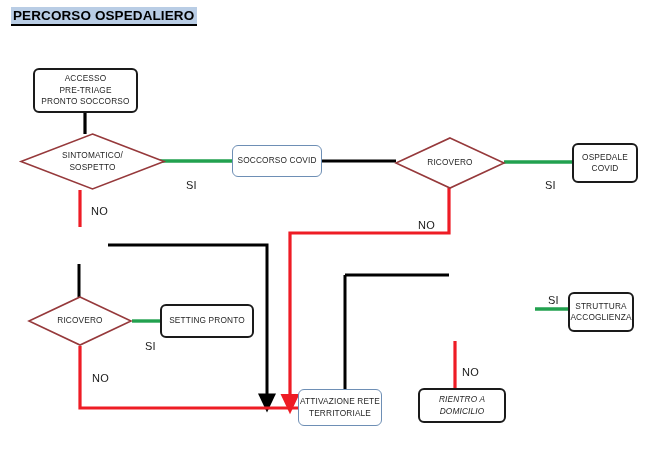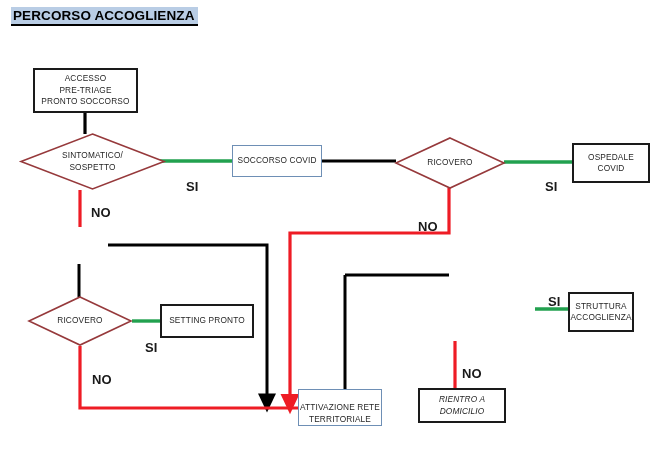--- a/index.html
+++ b/index.html
@@ -35,20 +35,21 @@
     box-sizing: border-box;
     display: flex;
     align-items: center;
     justify-content: center;
     text-align: center;
     background: #ffffff;
     color: #262626;
     font-size: 8.3px;
     line-height: 11.5px;
     letter-spacing: 0.15px;
+    border-radius: 6px;
   }
   .box-black { border: 2.2px solid #1a1a1a; }
   .box-blue  { border: 1.4px solid #6e8fb5; }
 
   .diamond-wrap {
     position: absolute;
     box-sizing: border-box;
   }
   .diamond-wrap svg {
     position: absolute;
@@ -66,39 +67,39 @@
     text-align: center;
     color: #262626;
     font-size: 8.3px;
     line-height: 11.5px;
     letter-spacing: 0.15px;
     pointer-events: none;
   }
   .edge-label {
     position: absolute;
     color: #1a1a1a;
-    font-size: 13px;
-    font-weight: bold;
+    font-size: 11px;
+    font-weight: normal;
     letter-spacing: 0.2px;
     white-space: nowrap;
   }
   #wires {
     position: absolute;
     left: 0; top: 0;
     width: 663px;
     height: 449px;
     pointer-events: none;
   }
 </style>
 </head>
 <body>
 
 <div id="page">
 
-  <div id="title">PERCORSO ACCOGLIENZA</div>
+  <div id="title">PERCORSO OSPEDALIERO</div>
 
   <svg id="wires" viewBox="0 0 663 449" xmlns="http://www.w3.org/2000/svg">
     <defs>
       <marker id="arrow-black" markerWidth="9" markerHeight="9" refX="3.2" refY="3" orient="auto">
         <path d="M0,0 L6.4,3 L0,6 z" fill="#000000"></path>
       </marker>
       <marker id="arrow-red" markerWidth="9" markerHeight="9" refX="3.2" refY="3" orient="auto">
         <path d="M0,0 L6.4,3 L0,6 z" fill="#ee1c25"></path>
       </marker>
     </defs>
@@ -146,42 +147,42 @@
     <span>SOCCORSO COVID</span>
   </div>
 
   <div class="diamond-wrap" style="left:395px; top:137px; width:110px; height:52px;">
     <svg width="110" height="52">
       <polygon points="55,1 109,26 55,51 1,26" fill="#ffffff" stroke="#96393b" stroke-width="1.6"></polygon>
     </svg>
     <div class="diamond-label">RICOVERO</div>
   </div>
 
-  <div class="node box-black" style="left:572px; top:143px; width:78px; height:40px;">
+  <div class="node box-black" style="left:572px; top:143px; width:66px; height:40px;">
     <span>OSPEDALE<br>COVID</span>
   </div>
 
 
   <div class="diamond-wrap" style="left:28px; top:296px; width:104px; height:50px;">
     <svg width="104" height="50">
       <polygon points="52,1 103,25 52,49 1,25" fill="#ffffff" stroke="#96393b" stroke-width="1.6"></polygon>
     </svg>
     <div class="diamond-label">RICOVERO</div>
   </div>
 
   <div class="node box-black" style="left:160px; top:304px; width:94px; height:34px;">
     <span>SETTING PRONTO</span>
   </div>
 
 
   <div class="node box-black" style="left:568px; top:292px; width:66px; height:40px;justify-content:center;">
     <span>STRUTTURA<br>ACCOGLIENZA</span>
   </div>
 
-  <div class="node box-blue" style="left:298px; top:389px; width:84px; height:37px;align-items:flex-end;">
+  <div class="node box-blue" style="left:298px; top:389px; width:84px; height:37px;">
     <span>ATTIVAZIONE RETE<br>TERRITORIALE</span>
   </div>
 
   <div class="node box-black" style="left:418px; top:388px; width:88px; height:35px;font-style:italic;">
     <span>RIENTRO A<br>DOMICILIO</span>
   </div>
 
   <div class="edge-label" style="left:186px; top:179px;">SI</div>
   <div class="edge-label" style="left:91px; top:205px;">NO</div>
   <div class="edge-label" style="left:545px; top:179px;">SI</div>

